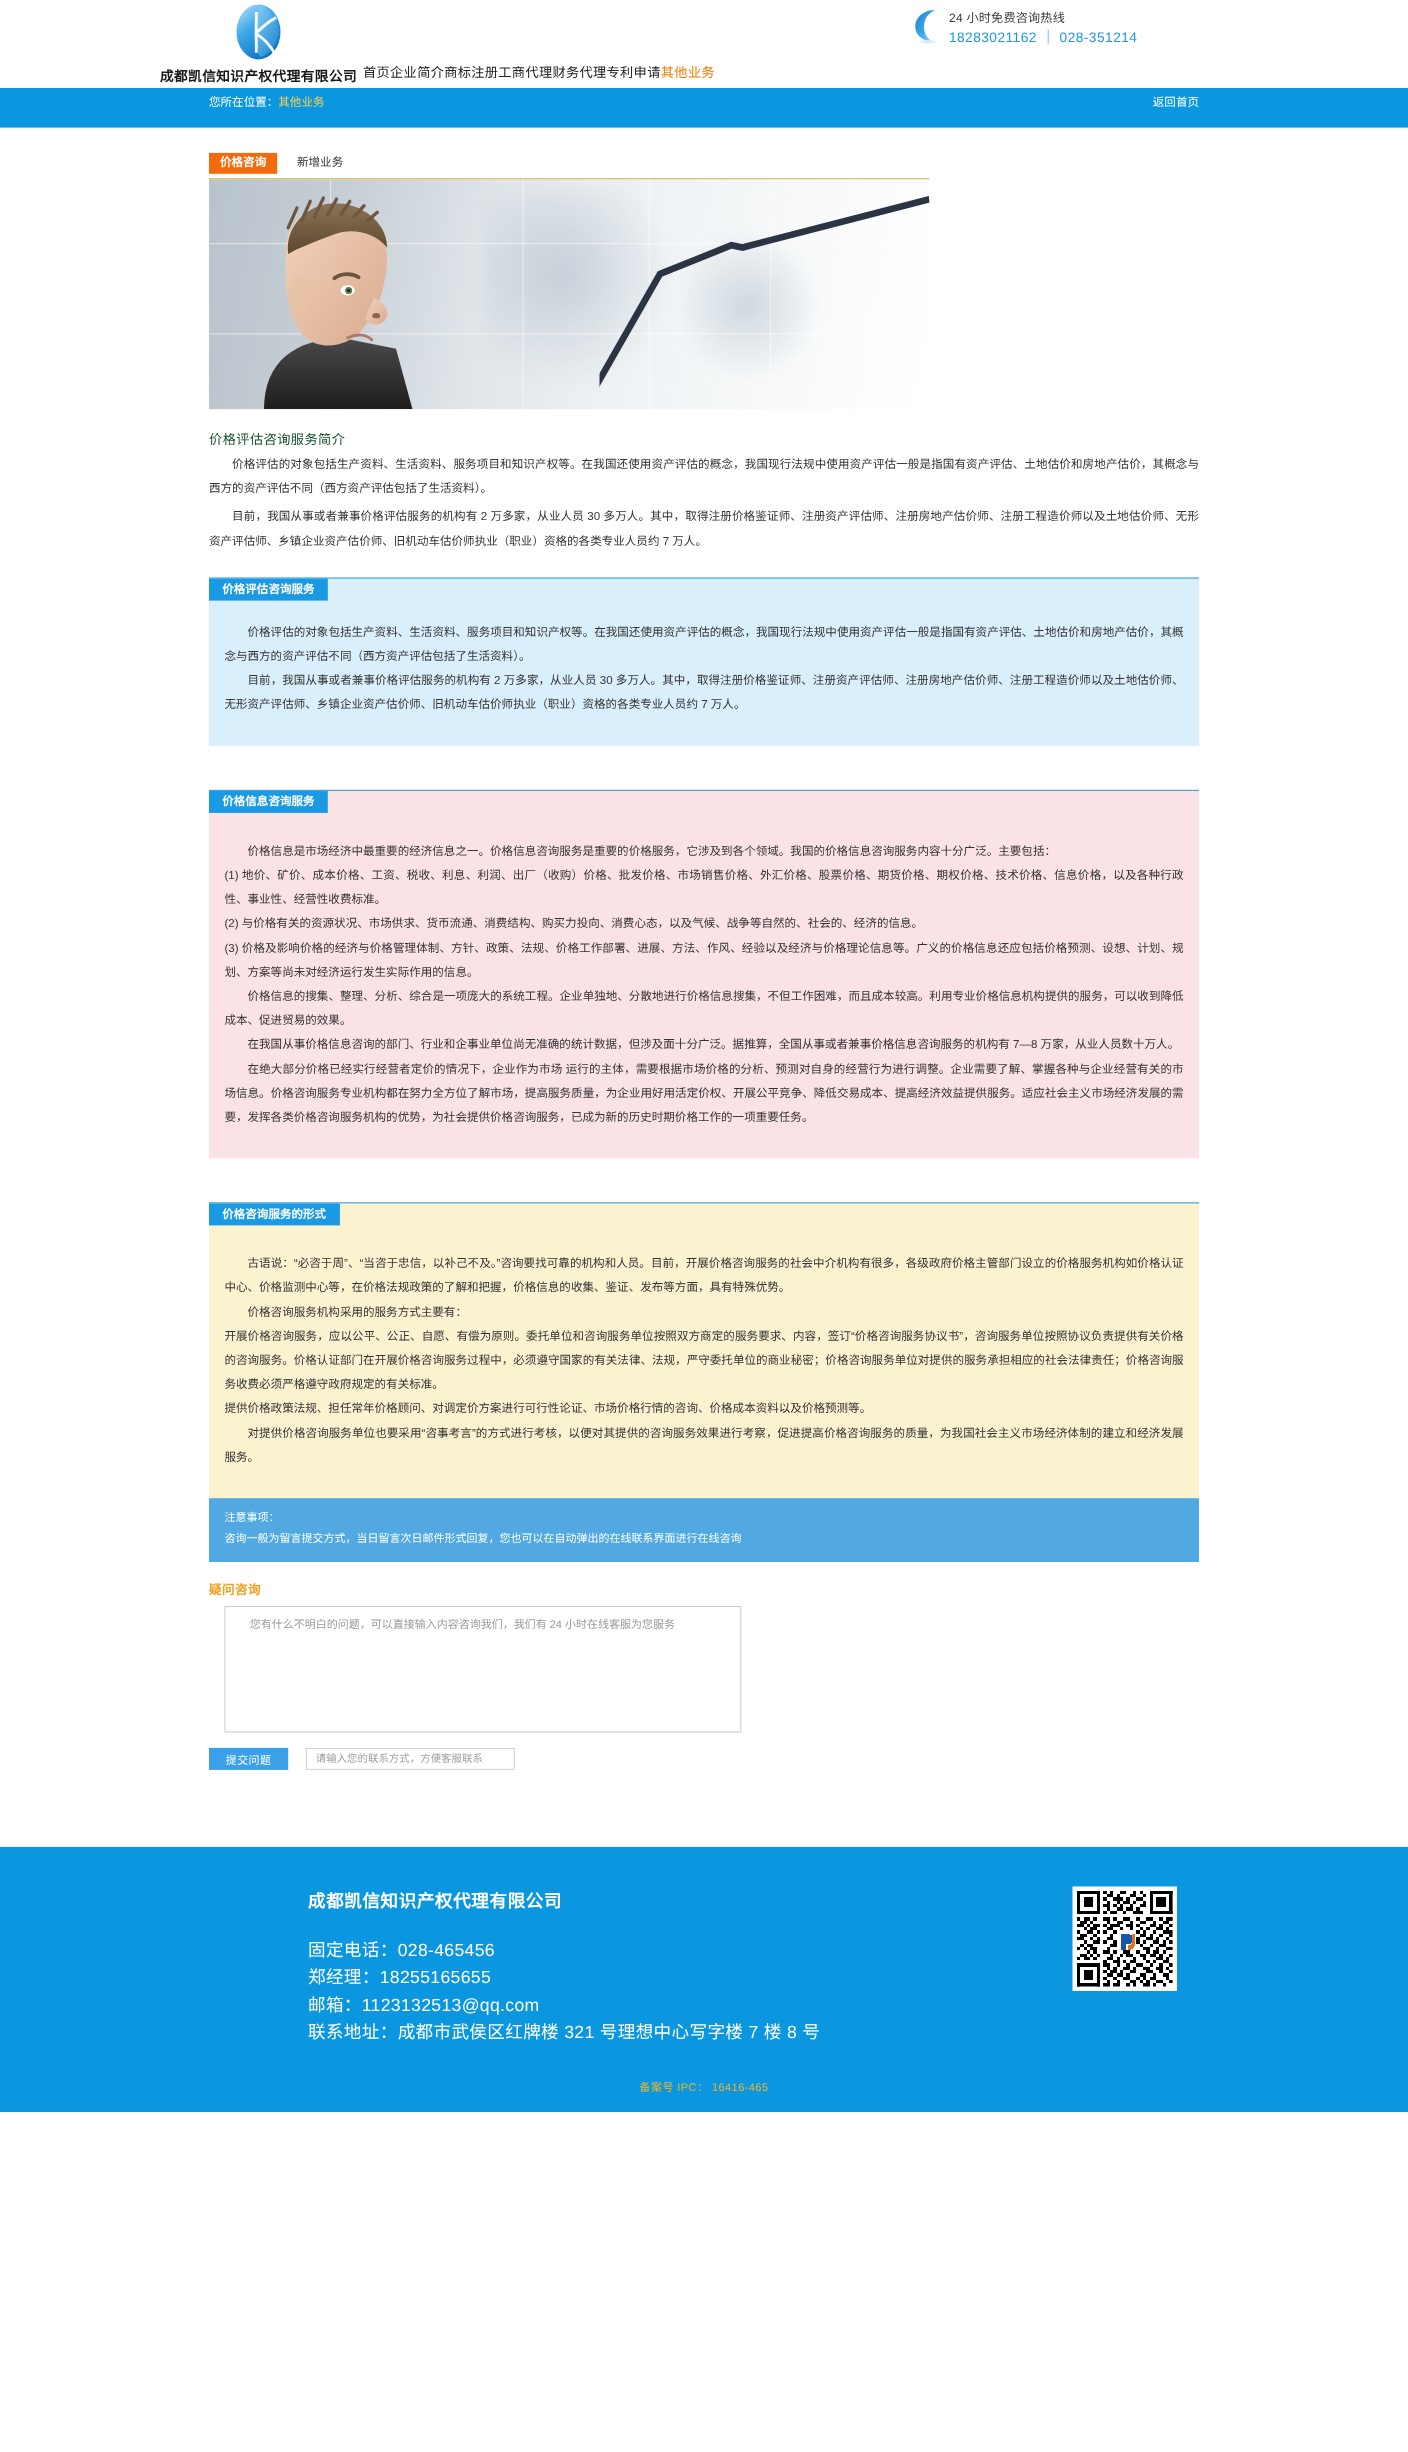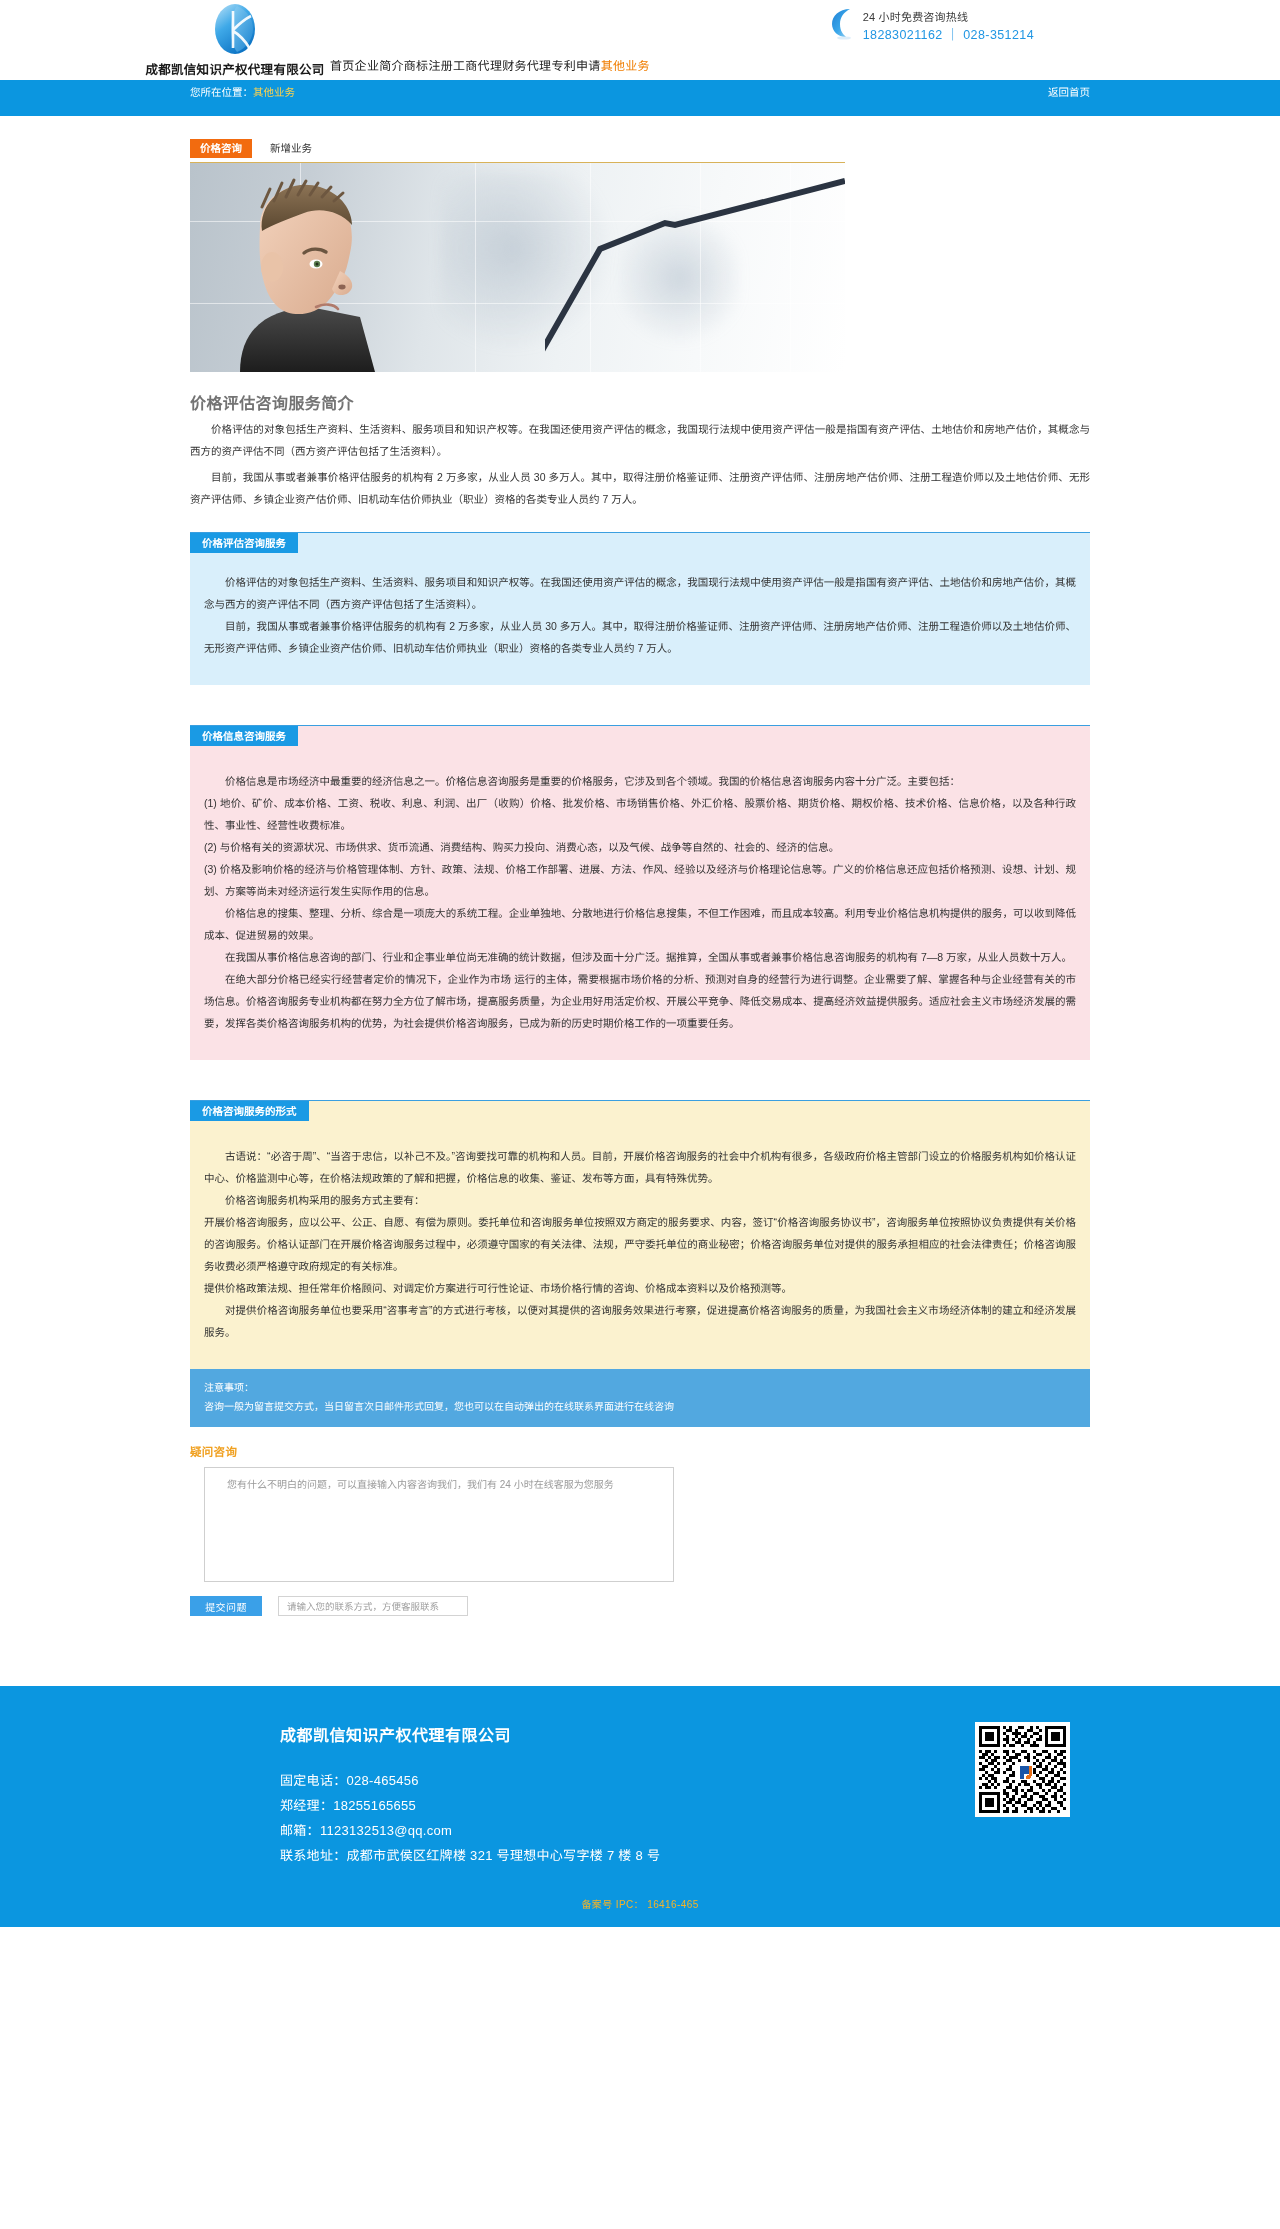--- a/index.html
+++ b/index.html
@@ -77,21 +77,21 @@
     filter: blur(6px);
   }
   .hero-person {
     position: absolute; left: 10px; bottom: 0; width: 230px; height: 205px;
   }
   .hero-chart { position: absolute; right: 0; top: 0; width: 300px; height: 210px; }
 
   
   .sec-intro { margin-top: 18px; }
   .sec-intro h3 {
-    font-size: 16px; color: #737373; font-weight: bold; letter-spacing: .4px;
+    font-size: 12px; color: #14532d; font-weight: normal; letter-spacing: .4px;
   }
   .sec-intro p {
     font-size: 10.5px; color: #333; line-height: 22px; text-indent: 2em;
     margin-top: 4px; text-align: justify;
   }
 
   .panel { margin-top: 22px; border-top: 1px solid #3a9fe0; }
   .panel-head {
     display: inline-block; background: #1a9ae4; color: #fff;
     font-size: 10.5px; padding: 3px 12px; line-height: 14px; font-weight: bold;
@@ -133,21 +133,21 @@
     font-size: 9.5px; color: #555; padding: 0 8px;
     font-family: "Liberation Sans", sans-serif;
   }
   .contact-input::placeholder { color: #a0a0a0; }
 
   
   .footer { width: 1280px; background: #0b96e0; margin-top: 70px; padding: 36px 0 0 0; }
   .footer .inner { display: flex; justify-content: space-between; align-items: flex-start; padding-left: 90px; }
   .f-company { font-size: 16px; font-weight: bold; color: #fff; letter-spacing: .5px; }
   .f-lines { margin-top: 22px; }
-  .f-lines div { font-size: 13px; color: #fff; line-height: 25px; letter-spacing: .3px; }
+  .f-lines div { font-size: 16px; color: #fff; line-height: 25px; letter-spacing: .3px; }
   .qr { width: 95px; height: 95px; background: #fff; padding: 4px; margin-right: 20px; flex: none; }
   .qr svg { display: block; }
   .beian { text-align: center; font-size: 10px; color: #f5b427; padding: 28px 0 16px 0; letter-spacing: .4px; }
 </style>
 </head>
 <body>
 
 <div class="wrap">
 
   <div class="header">

